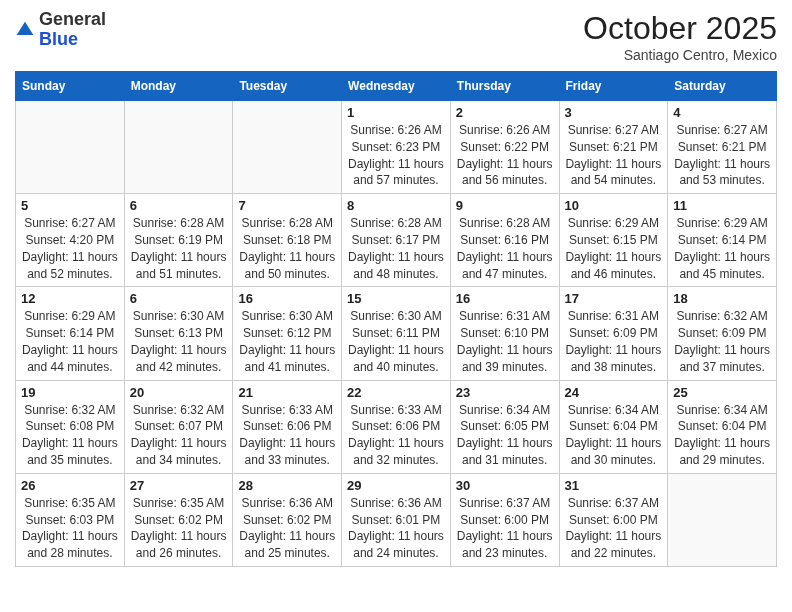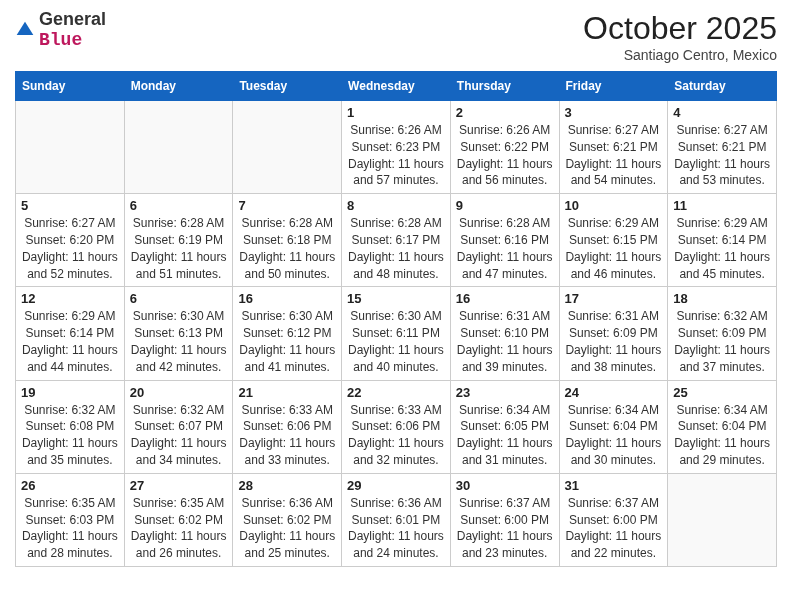--- a/index.html
+++ b/index.html
@@ -26,21 +26,21 @@
       display: flex;
       align-items: center;
       gap: 4px;
     }
     .logo-text {
       font-size: 18px;
       font-weight: bold;
       line-height: 1.1;
     }
     .logo-general { color: #333; }
-    .logo-blue { color: #be185d; font-family: Liberation Mono, monospace; }
+    .logo-blue { color: #1d4ed8; }
     .logo-icon {
       width: 20px;
       height: 20px;
     }
     .title-block {
       text-align: right;
     }
     .month-title {
       font-size: 32px;
       font-weight: normal;
@@ -151,21 +151,21 @@
             <span class="day-number">4</span>
             <div class="day-info">Sunrise: 6:27 AM
 Sunset: 6:21 PM
 Daylight: 11 hours and 53 minutes.</div>
           </td>
         </tr>
         <tr>
           <td>
             <span class="day-number">5</span>
             <div class="day-info">Sunrise: 6:27 AM
-Sunset: 6:20 PM
+Sunset: 4:20 PM
 Daylight: 11 hours and 52 minutes.</div>
           </td>
           <td>
             <span class="day-number">6</span>
             <div class="day-info">Sunrise: 6:28 AM
 Sunset: 6:19 PM
 Daylight: 11 hours and 51 minutes.</div>
           </td>
           <td>
             <span class="day-number">7</span>

